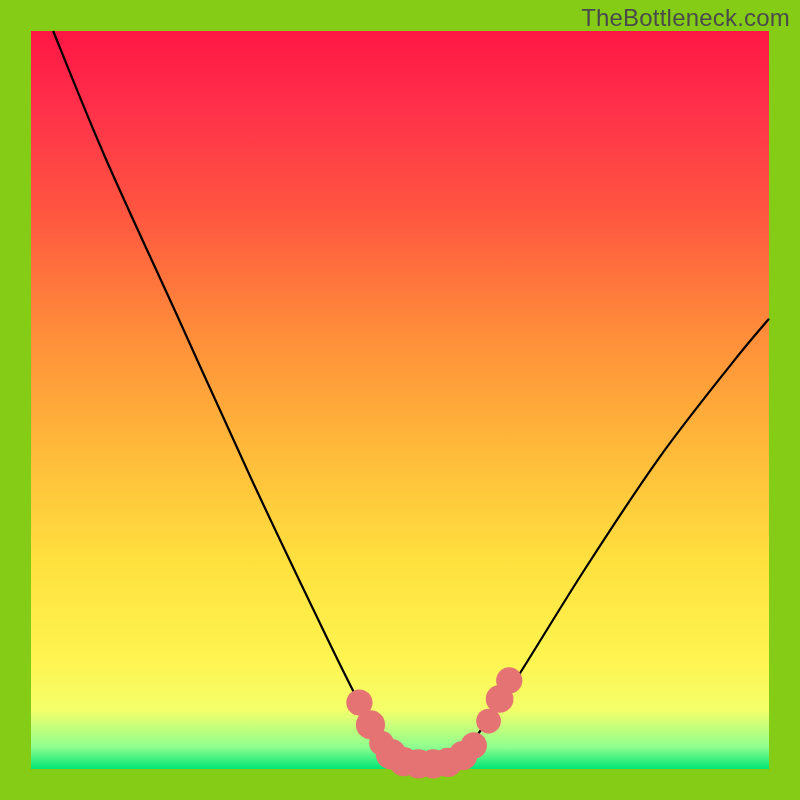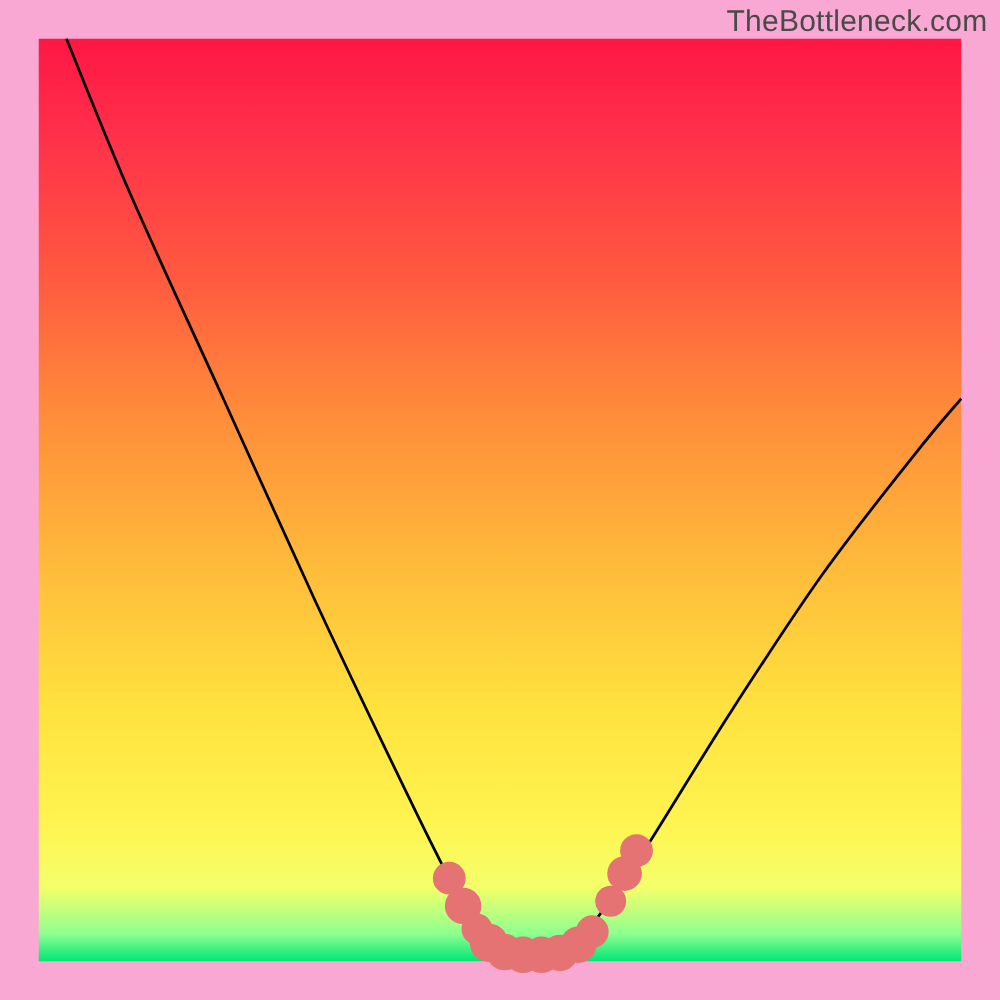--- a/index.html
+++ b/index.html
@@ -10,21 +10,21 @@
     overflow: hidden;
     background: #000;
     font-family: Arial, Helvetica, sans-serif;
   }
   .frame {
     position: absolute;
     left: 0;
     top: 0;
     width: 800px;
     height: 800px;
-    background: #f9a8d4;
+    background: #84cc16;
   }
   .plot {
     position: absolute;
     left: 31px;
     top: 31px;
     width: 738px;
     height: 738px;
     
     background: linear-gradient(
       to bottom,

